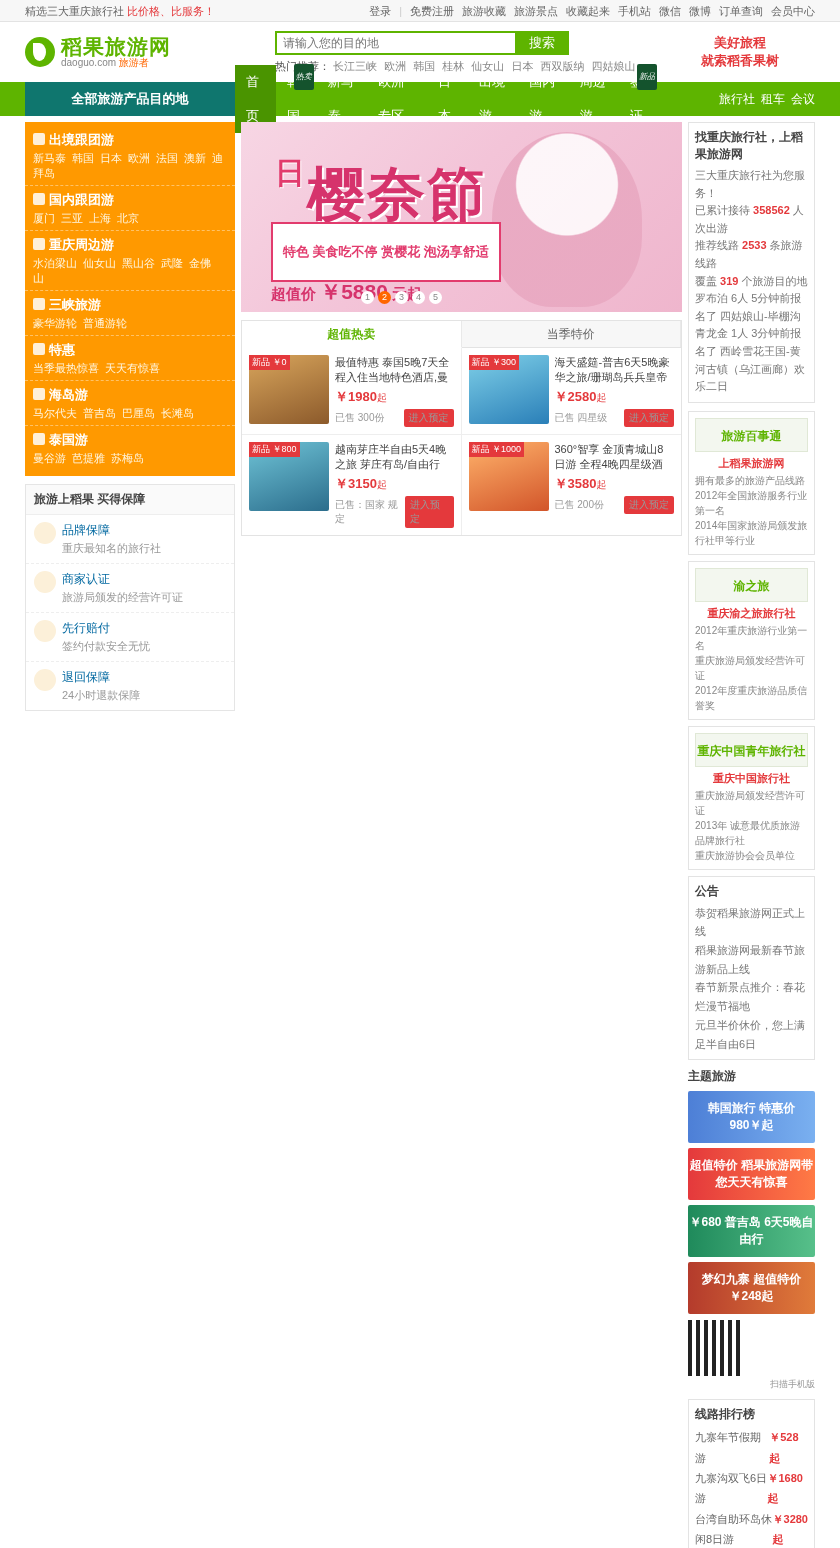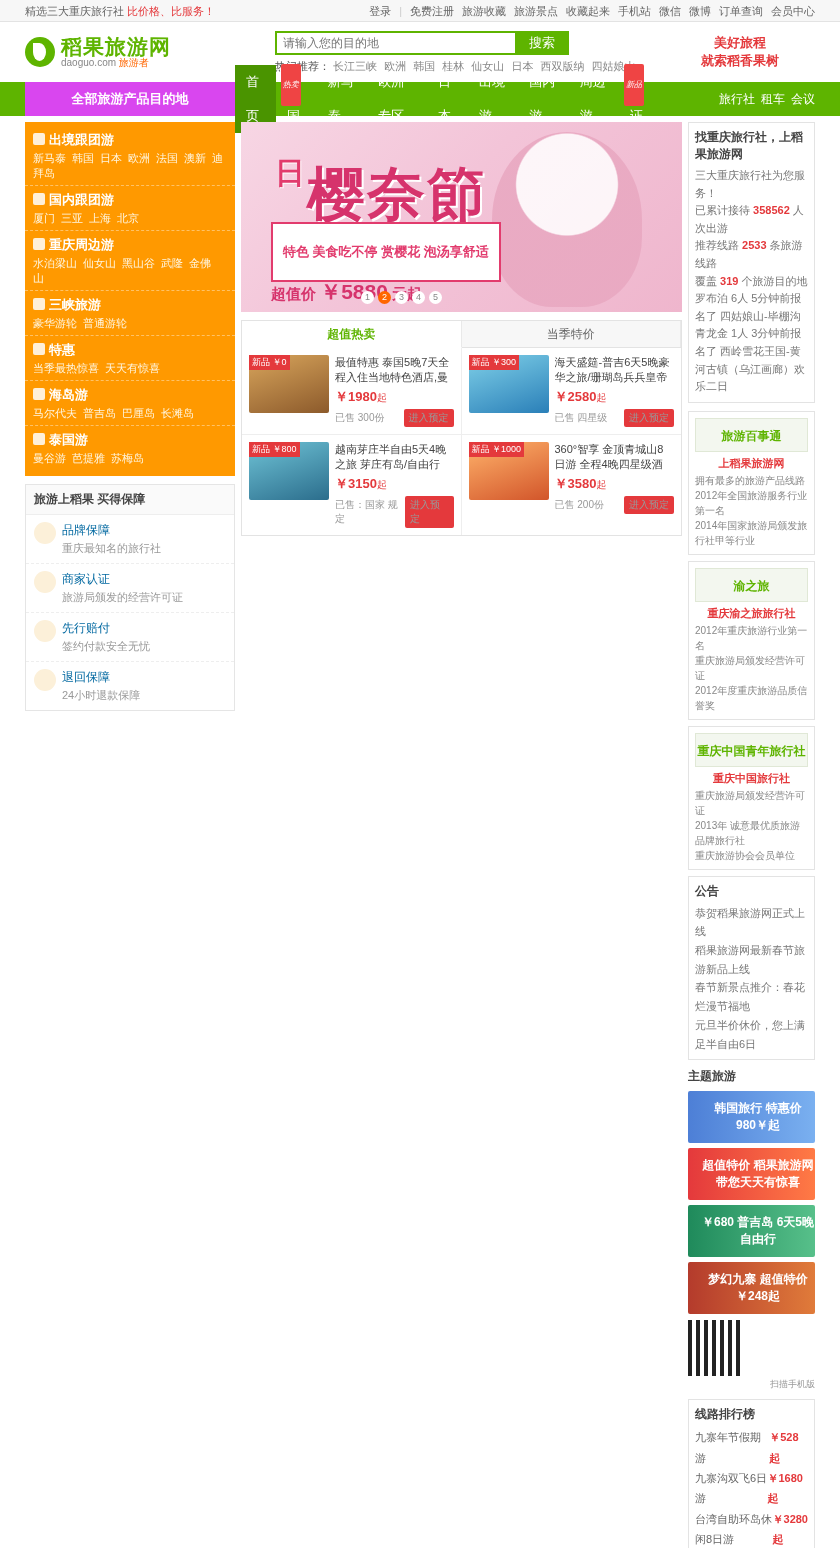--- a/index.html
+++ b/index.html
@@ -60,32 +60,32 @@
 
   .header-right { width: 150px; text-align:center; color:#e4393c; font-size:13px; line-height:1.35; font-weight:bold;}
 
   
   .nav {
     background: #5eb400; height: 34px;
     position: relative;
   }
   .nav .inner { display:flex; height:34px; }
   .nav-cat {
-    width: 210px; background:#d946ef; color:#fff; font-size:13px;
+    width: 210px; background:#0f766e; color:#fff; font-size:13px;
     line-height:34px; text-align:center; font-weight:bold;
   }
   .nav-items { display:flex; align-items:center; flex:1; }
   .nav-items a {
     color:#fff; text-decoration:none; font-size:13px; padding: 0 11px;
     line-height:34px; position:relative;
   }
   .nav-items a.first { background:#4a9400; }
   .badge-hot{
-    position:absolute; top:-1px; right:16px; background:#ef4444; color:#fff;
-    font-size:8px; padding:16px 2px; line-height:10px; border-radius:2px;
+    position:absolute; top:-1px; right:3px; background:#14532d; color:#fff;
+    font-size:8px; padding:8px 2px; line-height:10px; border-radius:2px;
   }
   .nav-right { width: 155px; display:flex; justify-content:flex-end; align-items:center; gap:6px; }
   .nav-right a { color:#fff; font-size:12px; text-decoration:none; }
 
   
   .main { display:flex; margin-top:6px; }
   .col-left { width: 210px; }
   .col-mid { flex:1; padding: 0 6px; }
   .col-right { width: 127px; }
 
@@ -149,21 +149,21 @@
     flex:1; text-align:center; line-height:26px; font-size:12px; color:#666;
     border-right:1px solid #e9e9e9; cursor:pointer;
   }
   .tabhead div.on { background:#fff; color:#5eb400; font-weight:bold; border-bottom:1px solid #fff; margin-bottom:-1px;}
   .deal-grid { display:grid; grid-template-columns:1fr 1fr; }
   .deal {
     display:flex; gap:6px; padding:7px; border-right:1px solid #eee; border-bottom:1px solid #eee;
   }
   .deal:nth-child(2n){ border-right:none; }
   .deal:nth-child(n+3){ border-bottom:none; }
-  .deal-img { width:80px; height:58px; flex:0 0 80px; position:relative; border-radius:2px;}
+  .deal-img { width:80px; height:69px; flex:0 0 80px; position:relative; border-radius:2px;}
   .di1{ background:linear-gradient(160deg,#d8a55c,#8c5a2b); }
   .di2{ background:linear-gradient(160deg,#7fd0e8,#2a7fb8); }
   .di3{ background:linear-gradient(160deg,#6fc3d6,#2b6d8c); }
   .di4{ background:linear-gradient(160deg,#ffb36b,#d2552a); }
   .deal-tag {
     position:absolute; left:0; top:0; background:#e4393c; color:#fff; font-size:9px;
     padding:1px 3px;
   }
   .deal-tag i{ font-style:normal; }
   .deal-body { flex:1; min-width:0; }
@@ -179,21 +179,21 @@
   .rbox h4 { font-size:12px; color:#444; margin-bottom:4px; }
   .rbox p { font-size:11px; color:#777; line-height:1.6; }
   .rbox p b { color:#e4393c; font-weight:bold; }
   .agency { border:1px solid #e3e3e3; margin-bottom:6px; padding:6px; text-align:center; }
   .agency .badge { height:34px; background:#f3f7ef; border:1px solid #e0e8d6; margin-bottom:4px; line-height:34px; color:#5eb400; font-size:12px; font-weight:bold;}
   .agency .name { font-size:11px; color:#e4393c; font-weight:bold; }
   .agency .meta { font-size:10px; color:#888; line-height:1.5; text-align:left; margin-top:2px;}
 
   .notice-list li { list-style:none; font-size:11px; color:#777; line-height:1.7; }
   .ad { height:52px; margin-bottom:5px; border-radius:2px; color:#fff; font-size:12px;
-        display:flex; align-items:center; justify-content:center; font-weight:bold; text-align:center;padding-left:13px;}
+        display:flex; align-items:center; justify-content:center; font-weight:bold; text-align:center;}
   .ad1{ background:linear-gradient(90deg,#4d7fd6,#7ab0f0); }
   .ad2{ background:linear-gradient(90deg,#e4393c,#ff7a45); }
   .ad3{ background:linear-gradient(90deg,#1f8a5b,#57c08a); }
   .ad4{ background:linear-gradient(90deg,#b43b2c,#e07b3a); }
 
   .qr { margin: 6px 0 8px; text-align:right; }
   .qr-img { width:56px;height:56px;background:
       repeating-linear-gradient(90deg,#222 0 4px,#fff 4px 8px),
       repeating-linear-gradient(0deg,#222 0 4px,transparent 4px 8px);
       display:inline-block; }

